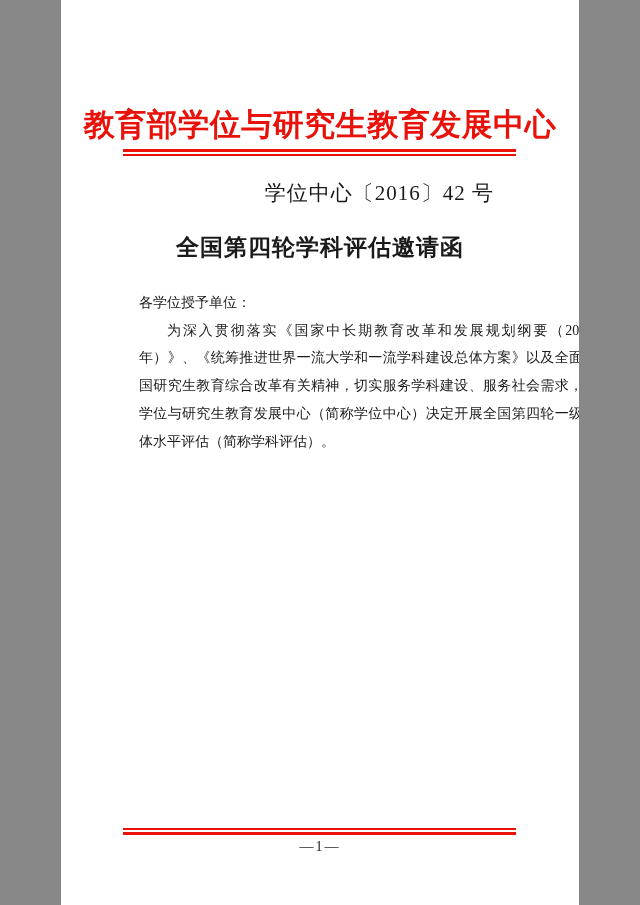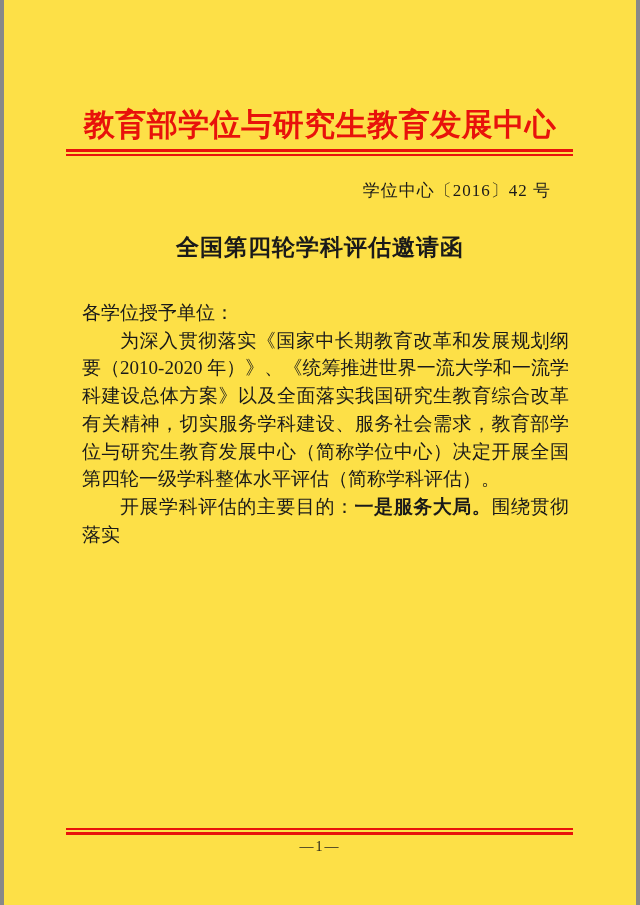--- a/index.html
+++ b/index.html
@@ -2,56 +2,56 @@
 <html><head>
 <meta charset="utf-8">
 <style>
   :root{
     --red:#e8120b;
     --ink:#1a1a1a;
   }
   html,body{margin:0;padding:0;background:#888;}
   .page{
     position:relative;
-    width:632px;height:905px;
+    width:518px;height:905px;
     margin:0 auto;
-    background:#fde047;
+    background:#ffffff;
     overflow:hidden;
     font-family:"Liberation Serif","DejaVu Serif",serif;
     color:var(--ink);
   }
   .org-name{
     position:absolute;top:104px;left:0;right:0;
     text-align:center;
     font-size:31px;font-weight:bold;
     color:var(--red);
     letter-spacing:0.5px;
     white-space:nowrap;
   }
   .head-rule{position:absolute;top:149px;left:62px;right:63px;}
   .head-rule .bar-thick{height:3px;background:var(--red);}
   .head-rule .bar-gap{height:2px;}
   .head-rule .bar-thin{height:2px;background:var(--red);}
   .doc-number{
     position:absolute;top:179px;left:0;right:85px;
     text-align:right;
-    font-size:17px;
+    font-size:21px;
     letter-spacing:1px;
   }
   .doc-title{
     position:absolute;top:229px;left:0;right:0;
     margin:3px;
     text-align:center;
     font-size:23px;font-weight:bold;
     letter-spacing:1px;
   }
   .body-text{
-    position:absolute;top:299px;left:78px;width:487px;height:532px;
+    position:absolute;top:289px;left:78px;width:487px;height:532px;
     overflow:hidden;
-    font-size:19px;
+    font-size:14px;
     line-height:27.7px;
     text-align:justify;
     text-justify:inter-character;
   }
   .body-text p{margin:0;}
   .para{text-indent:2em;}
   .section-heading{
     text-indent:2em;
     font-weight:bold;
     font-family:"Liberation Sans","DejaVu Sans",sans-serif;
@@ -86,23 +86,20 @@
   <h1 class="doc-title">全国第四轮学科评估邀请函</h1>
 
   <div class="body-text">
     <p class="salutation">各学位授予单位：</p>
 
     <p class="para">为深入贯彻落实《国家中长期教育改革和发展规划纲要（2010-2020 年）》、《统筹推进世界一流大学和一流学科建设总体方案》以及全面落实我国研究生教育综合改革有关精神，切实服务学科建设、服务社会需求，教育部学位与研究生教育发展中心（简称学位中心）决定开展全国第四轮一级学科整体水平评估（简称学科评估）。</p>
 
 
 
 
-    <p class="para">
-      <span>开展学科评估的主要目的：</span><span class="bold-run">一是服务大局。</span><span>围绕贯彻落实</span>
-    </p>
   </div>
 
   <div class="foot-rule">
     <div class="bar-thin"></div>
     <div class="bar-gap"></div>
     <div class="bar-thick"></div>
   </div>
 
   <div class="page-number">—1—</div>
 

